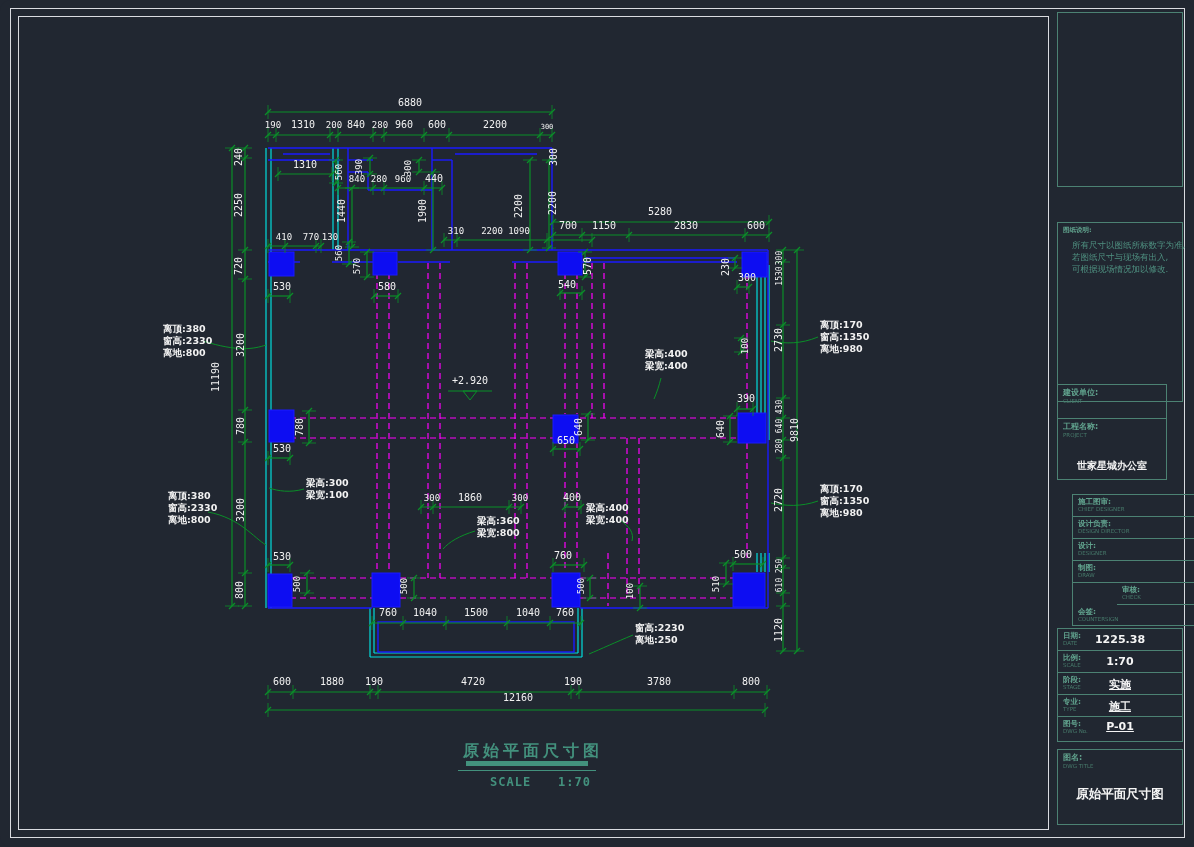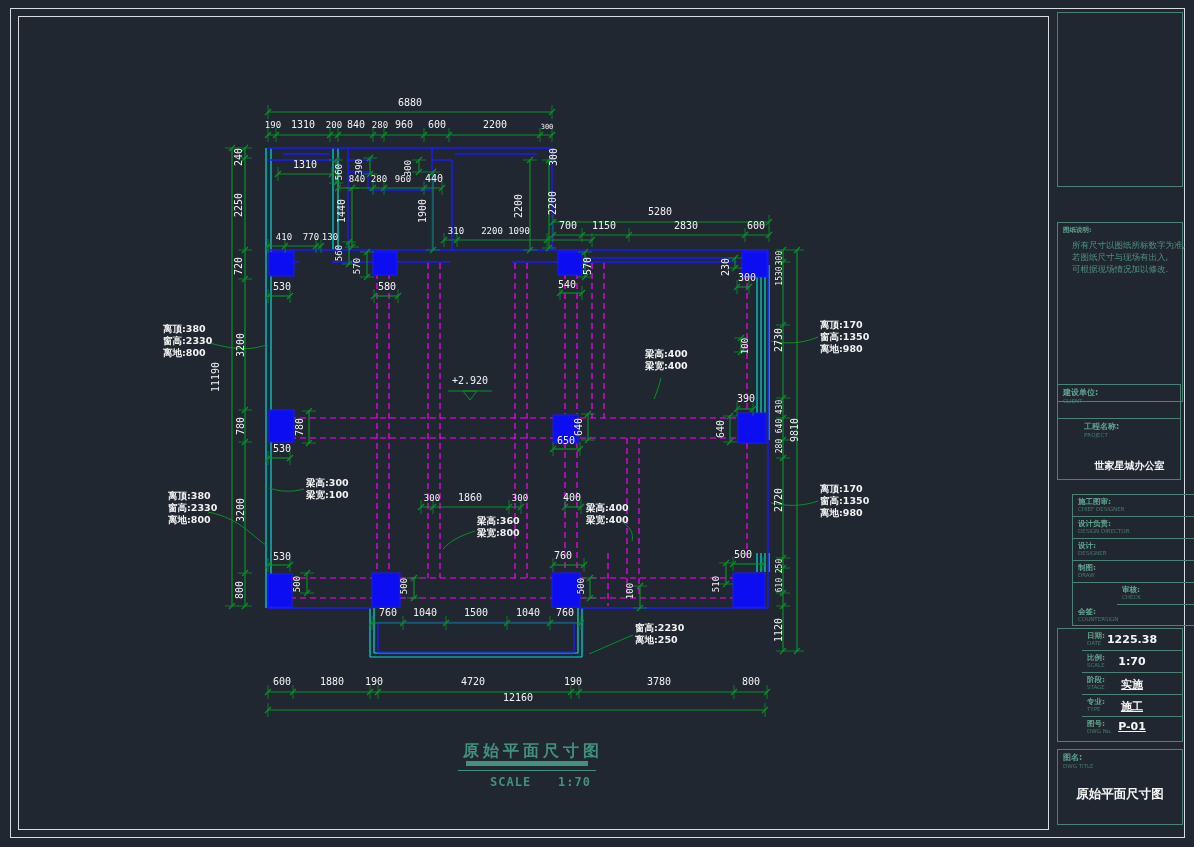--- a/index.html
+++ b/index.html
@@ -573,26 +573,26 @@
 
   <div class="pbox" style="left:1057px;top:12px;width:126px;height:175px;"></div>
 
   <div class="pbox" style="left:1057px;top:198px;width:126px;height:180px;margin-top:24px;">
     <div class="plabel" style="font-size:6.5px;">图纸说明:</div>
     <div class="notes-line" style="top:17px;">所有尺寸以图纸所标数字为准,</div>
     <div class="notes-line" style="top:29px;">若图纸尺寸与现场有出入,</div>
     <div class="notes-line" style="top:41px;">可根据现场情况加以修改.</div>
   </div>
 
-  <div class="pbox" style="left:1057px;top:384px;width:124px;height:96px;">
+  <div class="pbox" style="left:1057px;top:384px;width:110px;height:96px;">
     <div style="position:relative;height:33px;border-bottom:1.3px solid #4c8273;">
       <div class="plabel">建设单位:</div>
       <div class="psub">CLIENT</div>
     </div>
-    <div style="position:relative;height:60px;margin-left:21px;">
+    <div style="position:relative;height:60px;">
       <div class="plabel">工程名称:</div>
       <div class="psub">PROJECT</div>
       <div class="pvalue" style="top:40px;font-size:10px;">世家星城办公室</div>
     </div>
   </div>
 
   <div class="pbox" style="left:1072px;top:494px;width:126px;height:132px;">
     <div class="prow" style="height:22px;">
       <div class="plabel" style="font-size:7.5px;top:2px;">施工图审:</div>
       <div class="psub" style="top:11px;">CHIEF DESIGNER</div>
@@ -612,21 +612,21 @@
     <div class="prow" style="height:22px;margin-left:44px;">
       <div class="plabel" style="font-size:7.5px;top:2px;">审核:</div>
       <div class="psub" style="top:11px;">CHECK</div>
     </div>
     <div class="prow" style="height:19px;">
       <div class="plabel" style="font-size:7.5px;top:2px;">会签:</div>
       <div class="psub" style="top:11px;">COUNTERSIGN</div>
     </div>
   </div>
 
-  <div class="pbox" style="left:1057px;top:628px;width:126px;height:114px;padding-left:24px;">
+  <div class="pbox" style="left:1057px;top:628px;width:126px;height:114px;">
     <div class="prow" style="height:22px;">
       <div class="plabel" style="font-size:7.5px;top:2px;">日期:</div>
       <div class="psub" style="top:11px;">DATE</div>
       <div class="pvalue" style="top:4px;font-size:11px;">1225.38</div>
     </div>
     <div class="prow" style="height:22px;">
       <div class="plabel" style="font-size:7.5px;top:2px;">比例:</div>
       <div class="psub" style="top:11px;">SCALE</div>
       <div class="pvalue" style="top:4px;font-size:11px;">1:70</div>
     </div>

